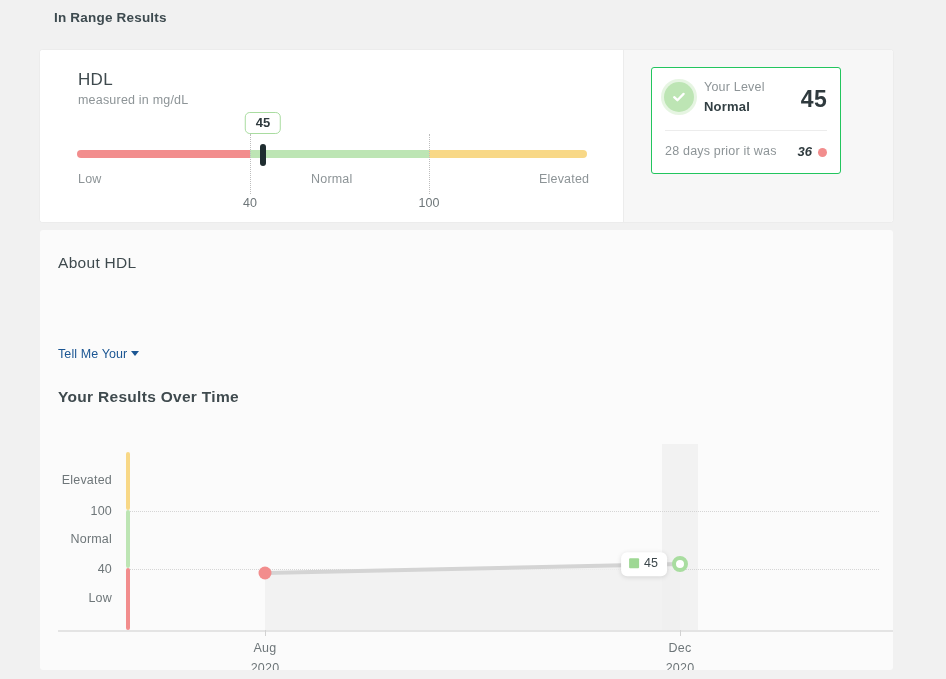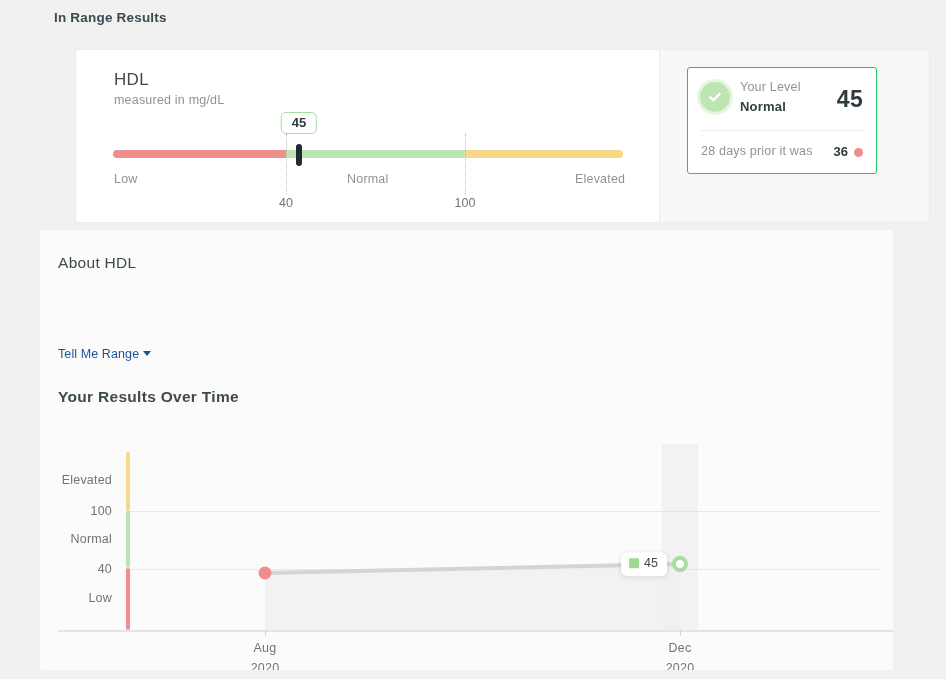--- a/index.html
+++ b/index.html
@@ -35,21 +35,20 @@
   .top-card {
     position: absolute;
     left: 40px;
     top: 50px;
     width: 853px;
     height: 172px;
     background: #ffffff;
     border-radius: 3px;
     overflow: hidden;
     box-shadow: 0 0 0 1px rgba(0,0,0,.02);
-    margin-left: 36px;
   }
   .top-card-left {
     position: absolute;
     left: 0; top: 0;
     width: 583px; height: 172px;
     background: #ffffff;
   }
   .top-card-right {
     position: absolute;
     left: 583px; top: 0;
@@ -204,20 +203,21 @@
     font-size: 12.5px;
     color: #8d9497;
     letter-spacing: .2px;
   }
   .prior-value {
     position: absolute;
     right: 28px; top: 13px;
     font-size: 13px;
     font-weight: bold;
     color: #2f3a3e;
+    font-style: italic;
   }
   .prior-dot {
     position: absolute;
     right: 13px; top: 17px;
     width: 9px; height: 9px;
     border-radius: 50%;
     background: #f28d8d;
   }
 
   
@@ -430,21 +430,21 @@
       </div>
 
     </div>
   </div>
 
   <div class="bottom-card">
 
     <div class="about-title">About HDL</div>
 
     <div class="tell-more">
-      <span>Tell Me Range</span><span class="caret"></span>
+      <span>Tell Me Your</span><span class="caret"></span>
     </div>
 
     <div class="results-title">Your Results Over Time</div>
 
     <div class="chart">
 
       <div class="hover-band" style="left:622px; top:34px; height:186px"></div>
 
       <div class="y-band" style="top:42px; height:58px; background:#f8d887"></div>
       <div class="y-band" style="top:100px; height:58px; background:#bde5b4"></div>

